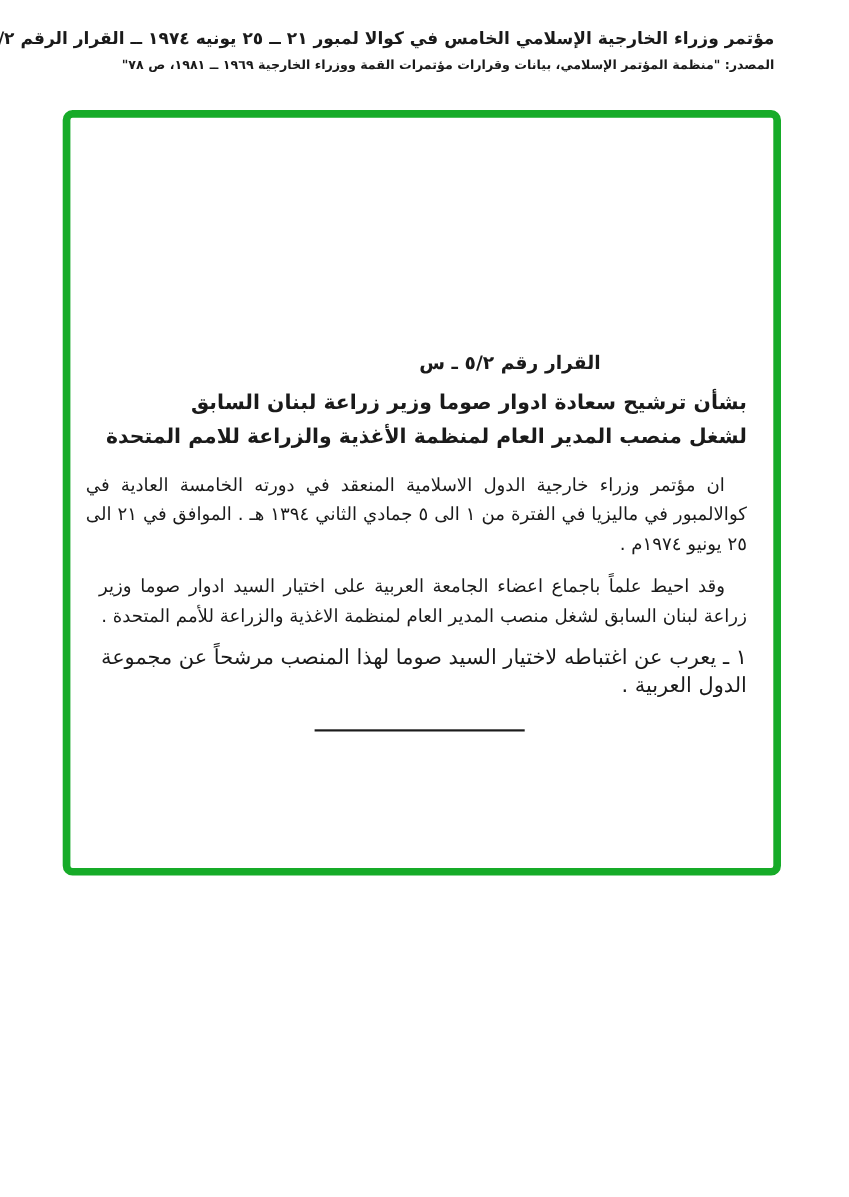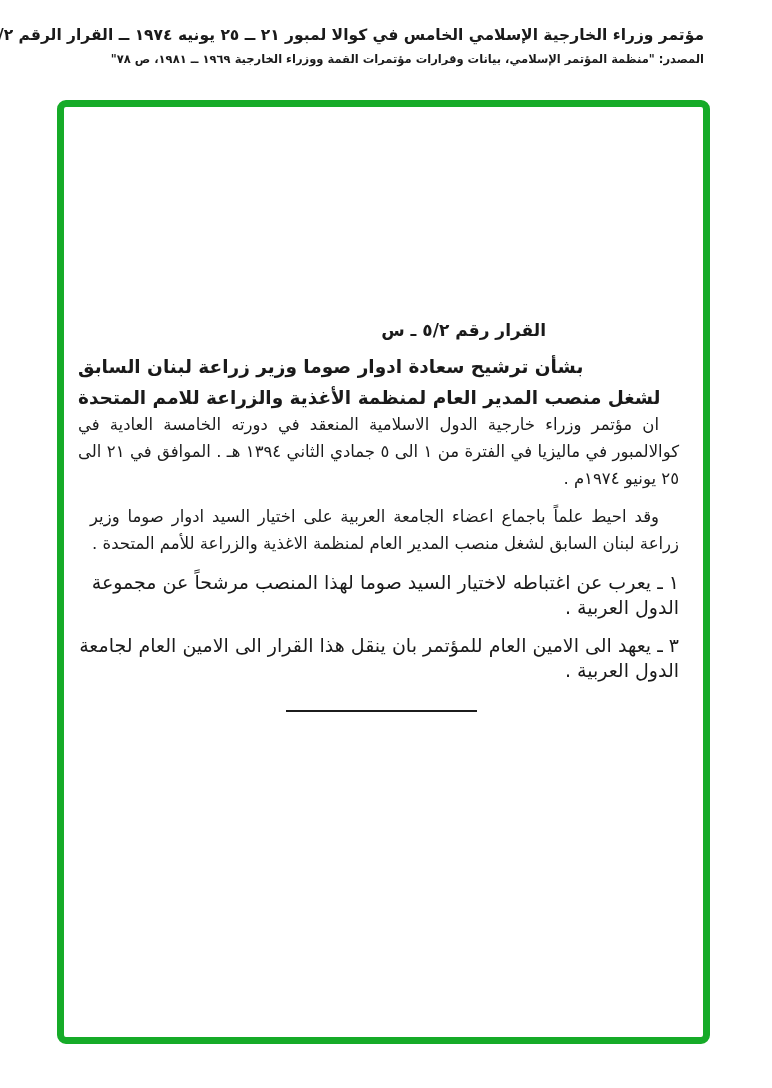--- a/index.html
+++ b/index.html
@@ -31,21 +31,21 @@
     font-weight: bold;
     line-height: 18px;
     margin-top: 4px;
     white-space: nowrap;
   }
 
   
   .green-box {
     position: absolute;
     left: 57px; top: 100px;
-    width: 653px; height: 944px;
+    width: 653px; height: 696px;
     border: 7px solid #16ab28;
     border-radius: 9px;
     background: #ffffff;
   }
 
   
   .doc {
     position: absolute;
     top: 0; right: 24px; left: 14px;
     direction: rtl;
@@ -55,33 +55,34 @@
     margin-top: 211px;
     padding-left: 0;
     padding-right: 0;
     margin-right: 133px;
     font-size: 17px;
     font-weight: bold;
     line-height: 24px;
   }
   .doc-title1 {
     margin-top: 12px;
-    text-align: left;
+    text-align: right;
     font-size: 18.5px;
     font-weight: bold;
     line-height: 26px;
   }
   .doc-title2 {
     margin-top: 5px;
-    text-align: left;
+    text-align: right;
     font-size: 18.5px;
     font-weight: bold;
     line-height: 26px;
   }
   .para {
+    margin-top: 16px;
     font-size: 16.5px;
     line-height: 27px;
     text-align: justify;
     text-indent: 20px;
   }
   .para.second { margin-top: 11px; margin-left: 12px; }
   .item {
     margin-top: 13px;
     font-size: 19px;
     line-height: 25px;
@@ -115,20 +116,19 @@
 
       <div class="doc-title2">لشغل منصب المدير العام لمنظمة الأغذية والزراعة للامم المتحدة</div>
 
       <p class="para first">ان مؤتمر وزراء خارجية الدول الاسلامية المنعقد في دورته الخامسة العادية في كوالالمبور في ماليزيا في الفترة من ١ الى ٥ جمادي الثاني ١٣٩٤ هـ . الموافق في ٢١ الى ٢٥ يونيو ١٩٧٤م .</p>
 
       <p class="para second">وقد احيط علماً باجماع اعضاء الجامعة العربية على اختيار السيد ادوار صوما وزير زراعة لبنان السابق لشغل منصب المدير العام لمنظمة الاغذية والزراعة للأمم المتحدة .</p>
 
       <div class="item">١ ـ يعرب عن اغتباطه لاختيار السيد صوما لهذا المنصب مرشحاً عن مجموعة الدول العربية .</div>
 
 
-      <div class="item">٣ ـ يعهد الى الامين العام للمؤتمر بان ينقل هذا القرار الى الامين العام لجامعة الدول العربية .</div>
 
       <div class="rule"></div>
 
     </div>
   </div>
 
 </div>
 
 </body></html>

